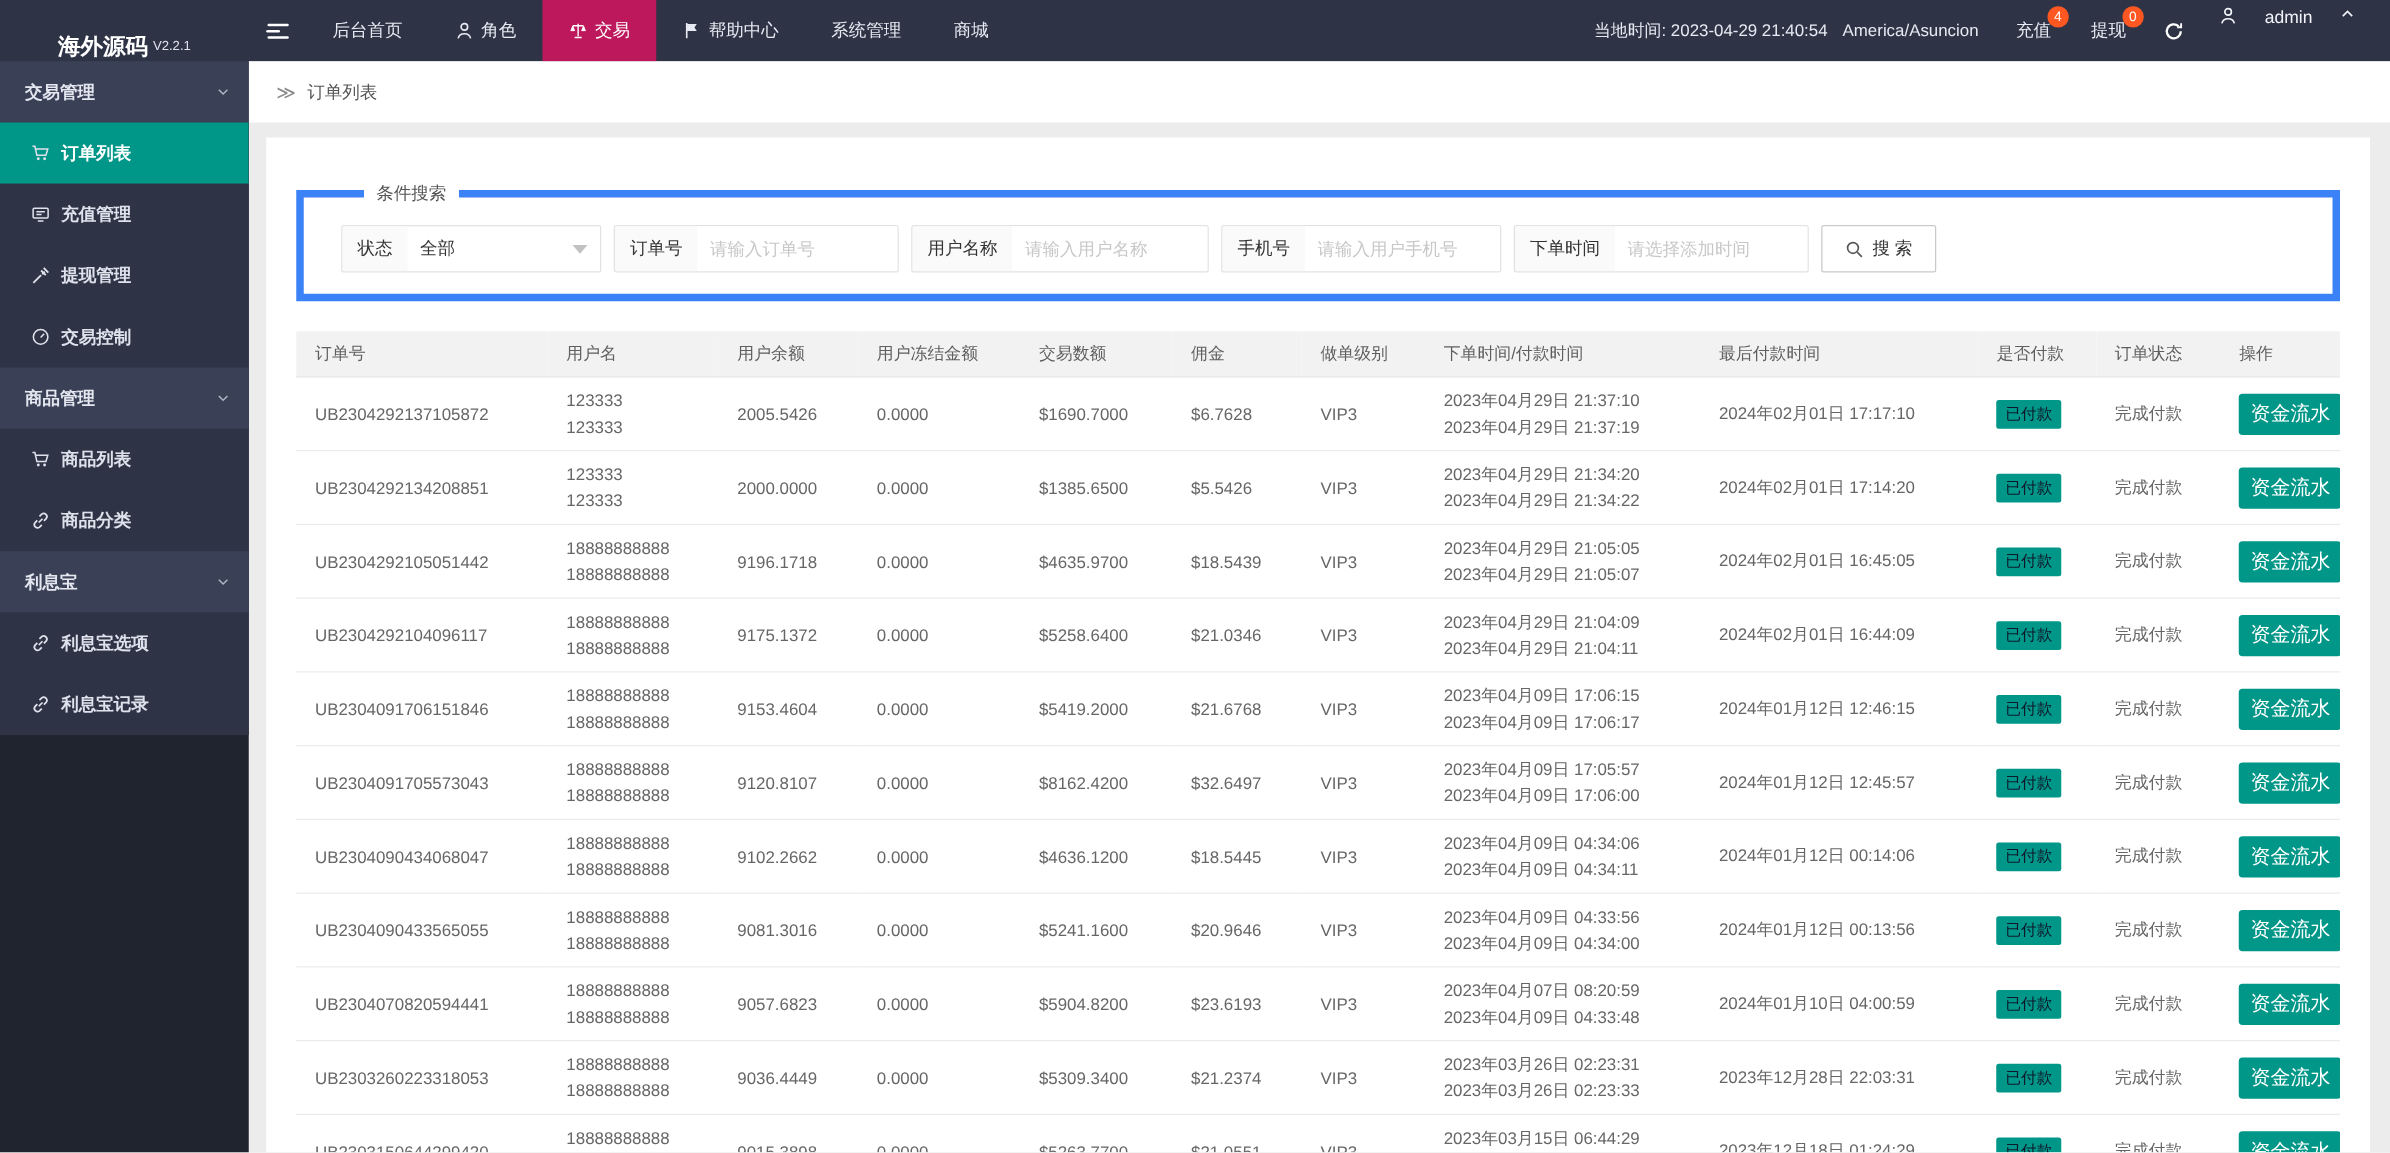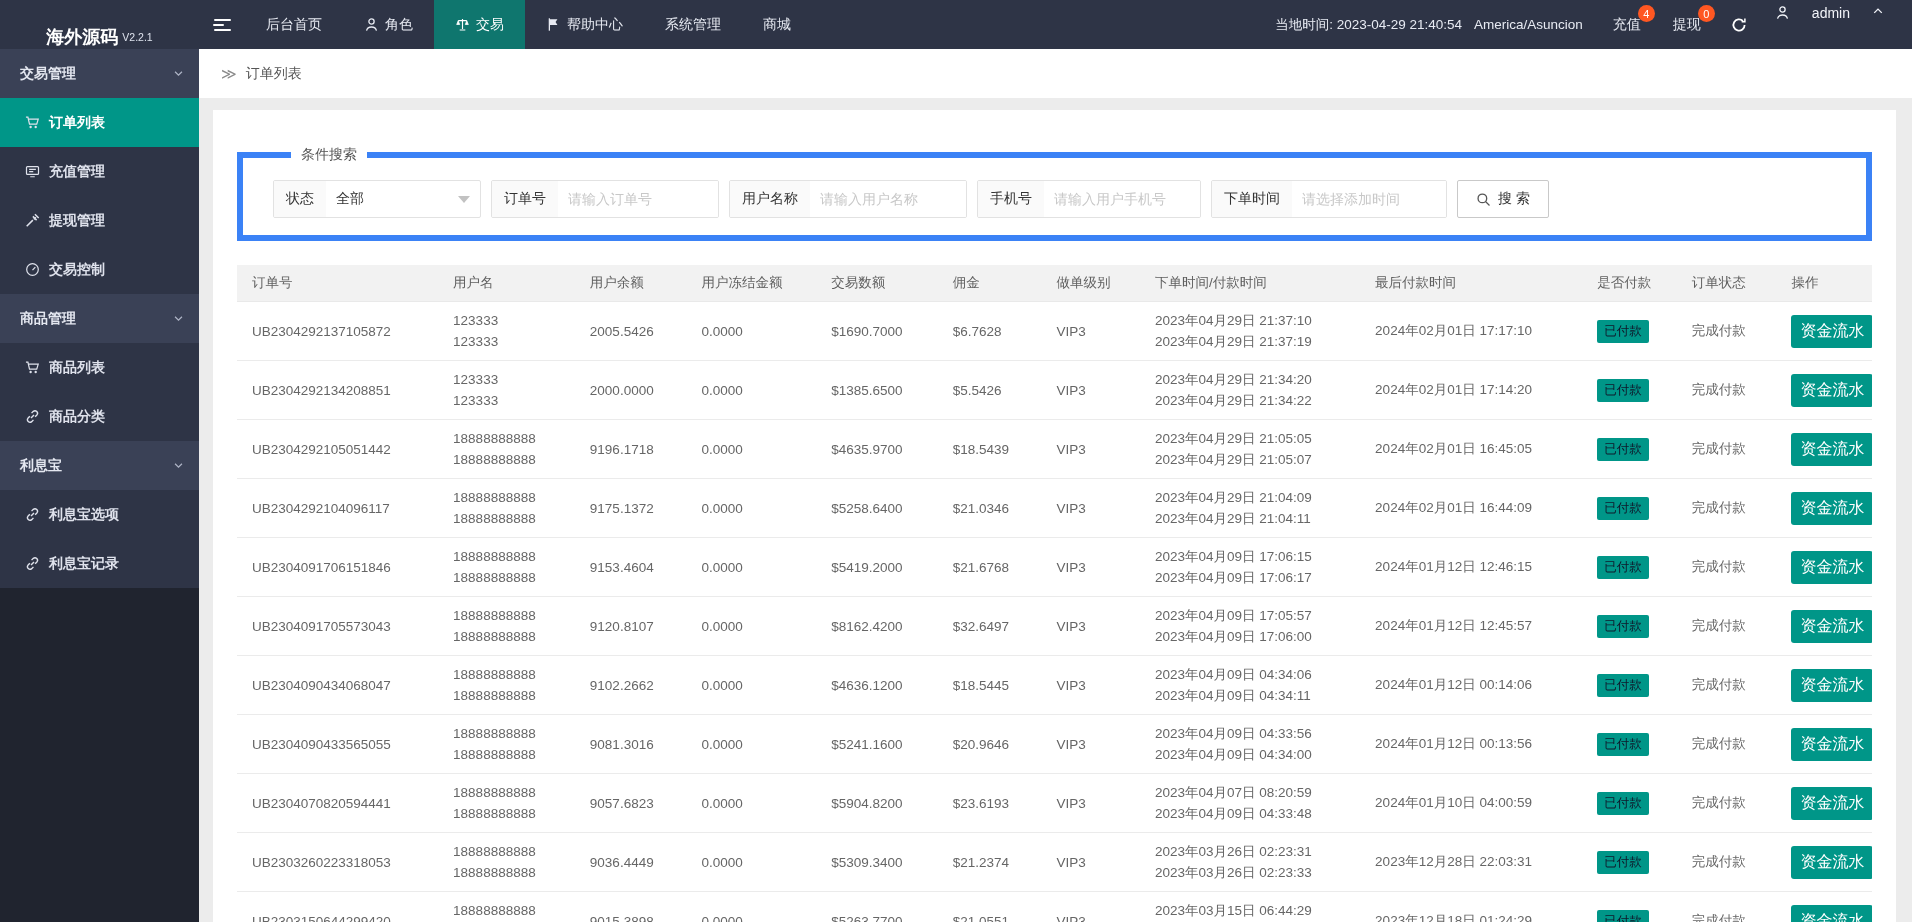--- a/index.html
+++ b/index.html
@@ -11,21 +11,21 @@
   
   .topbar { height:49px; background:#2e3446; display:flex; align-items:stretch; color:#eef0f5; }
   .logo { width:199px; display:flex; align-items:flex-end; justify-content:center; font-size:18px; font-weight:bold; color:#fff; }
   .logo .ver { font-size:10.5px; font-weight:normal; margin-left:4px; position:relative; top:-6px; color:#dfe3ee; }
   .hamburger { width:46px; display:flex; flex-direction:column; justify-content:center; align-items:center; gap:3px; cursor:pointer; }
   .hamburger i { display:block; height:2px; background:#fff; border-radius:1px; }
   .hamburger i:nth-child(1){ width:17px; } .hamburger i:nth-child(2){ width:11px; align-self:flex-start; margin-left:14px;} .hamburger i:nth-child(3){ width:17px; }
   .topnav { display:flex; align-items:stretch; }
   .nav-item { display:flex; align-items:center; gap:6px; padding:0 21px; font-size:14px; cursor:pointer; color:#e7eaf2; }
   .nav-item .icon svg { width:15px; height:15px; }
-  .nav-item.active { background:#0f766e; color:#fff;text-align:center; }
+  .nav-item.active { background:#be185d; color:#fff;text-align:center; }
   .topbar-right { margin-left:auto; display:flex; align-items:center; padding-right:18px; gap:0; }
   .local-time { font-size:13.5px; color:#e7eaf2; margin-right:14px; }
   .tz { margin-left:12px; }
   .tb-link { position:relative; font-size:14px; padding:0 16px; height:49px; display:flex; align-items:center; cursor:pointer; color:#e7eaf2; }
   .tb-badge { position:absolute; top:5px; right:2px; min-width:17px; height:17px; padding:0 4px; background:#ff5722; border-radius:9px; color:#fff; font-size:11px; display:flex; align-items:center; justify-content:center; }
   .refresh-btn { padding:0 14px; height:49px; display:flex; align-items:center; cursor:pointer; color:#fff; }
   .refresh-btn svg { width:16px; height:16px; }
   .user-area { display:flex; align-items:flex-start; gap:22px; padding:0 10px 0 14px; height:40px; font-size:14px; cursor:pointer; color:#f2f4f9; }
   .user-area .chev svg { width:12px; height:12px; }
 

